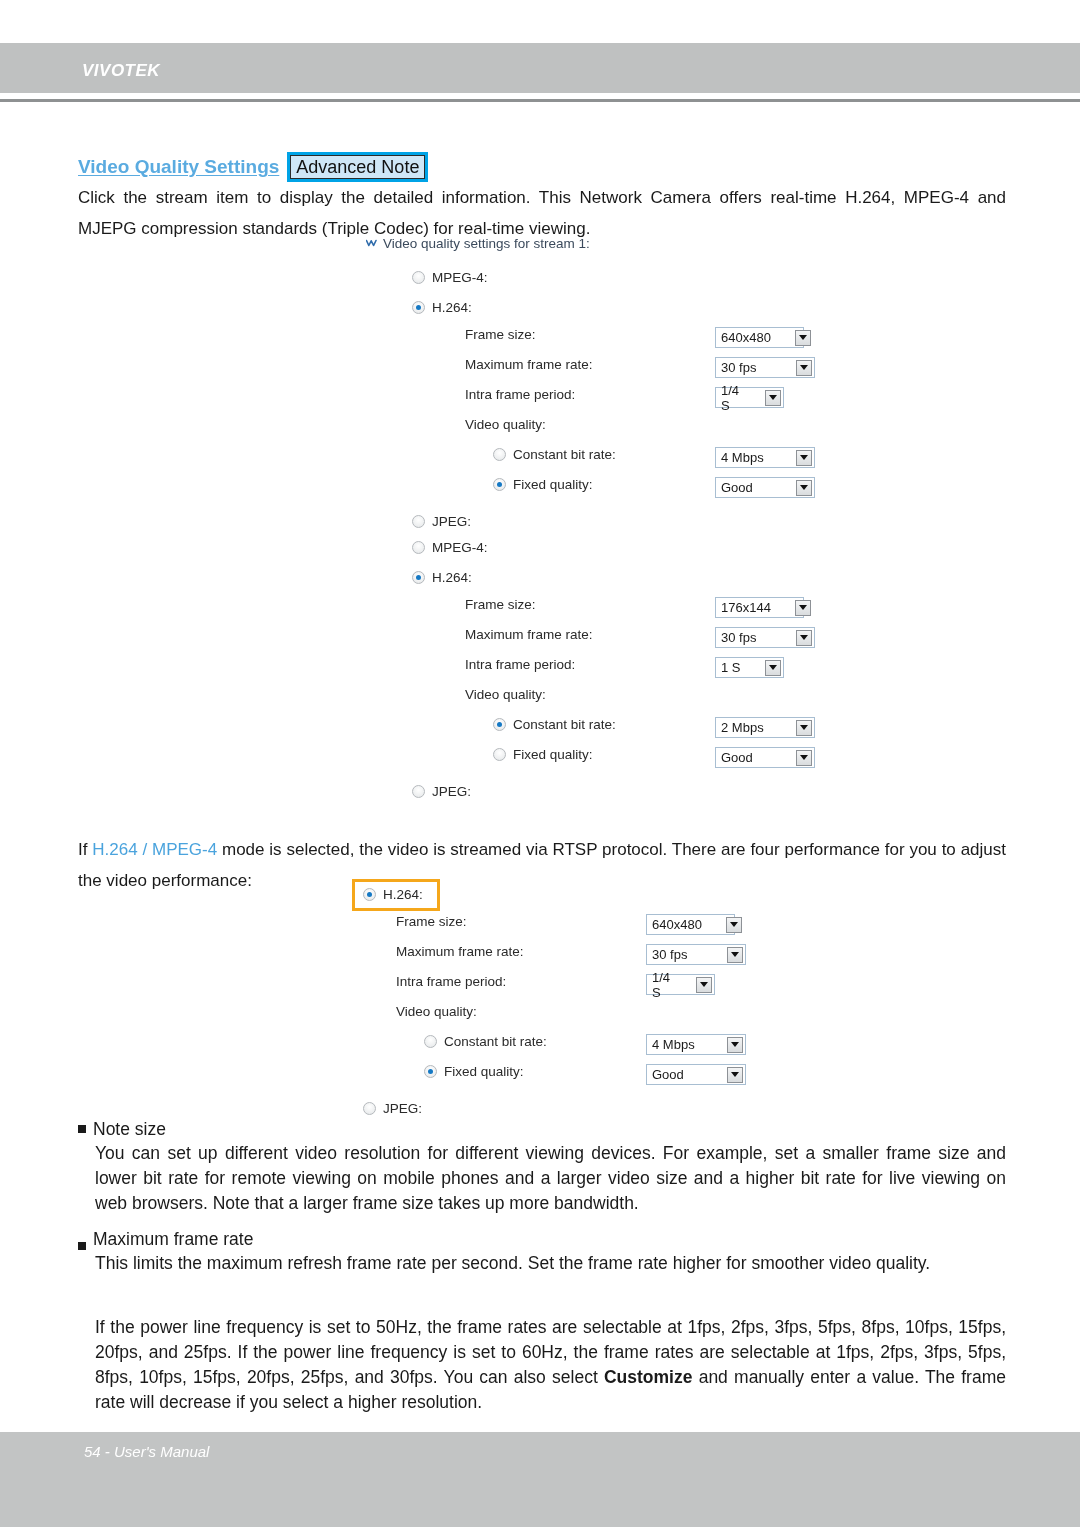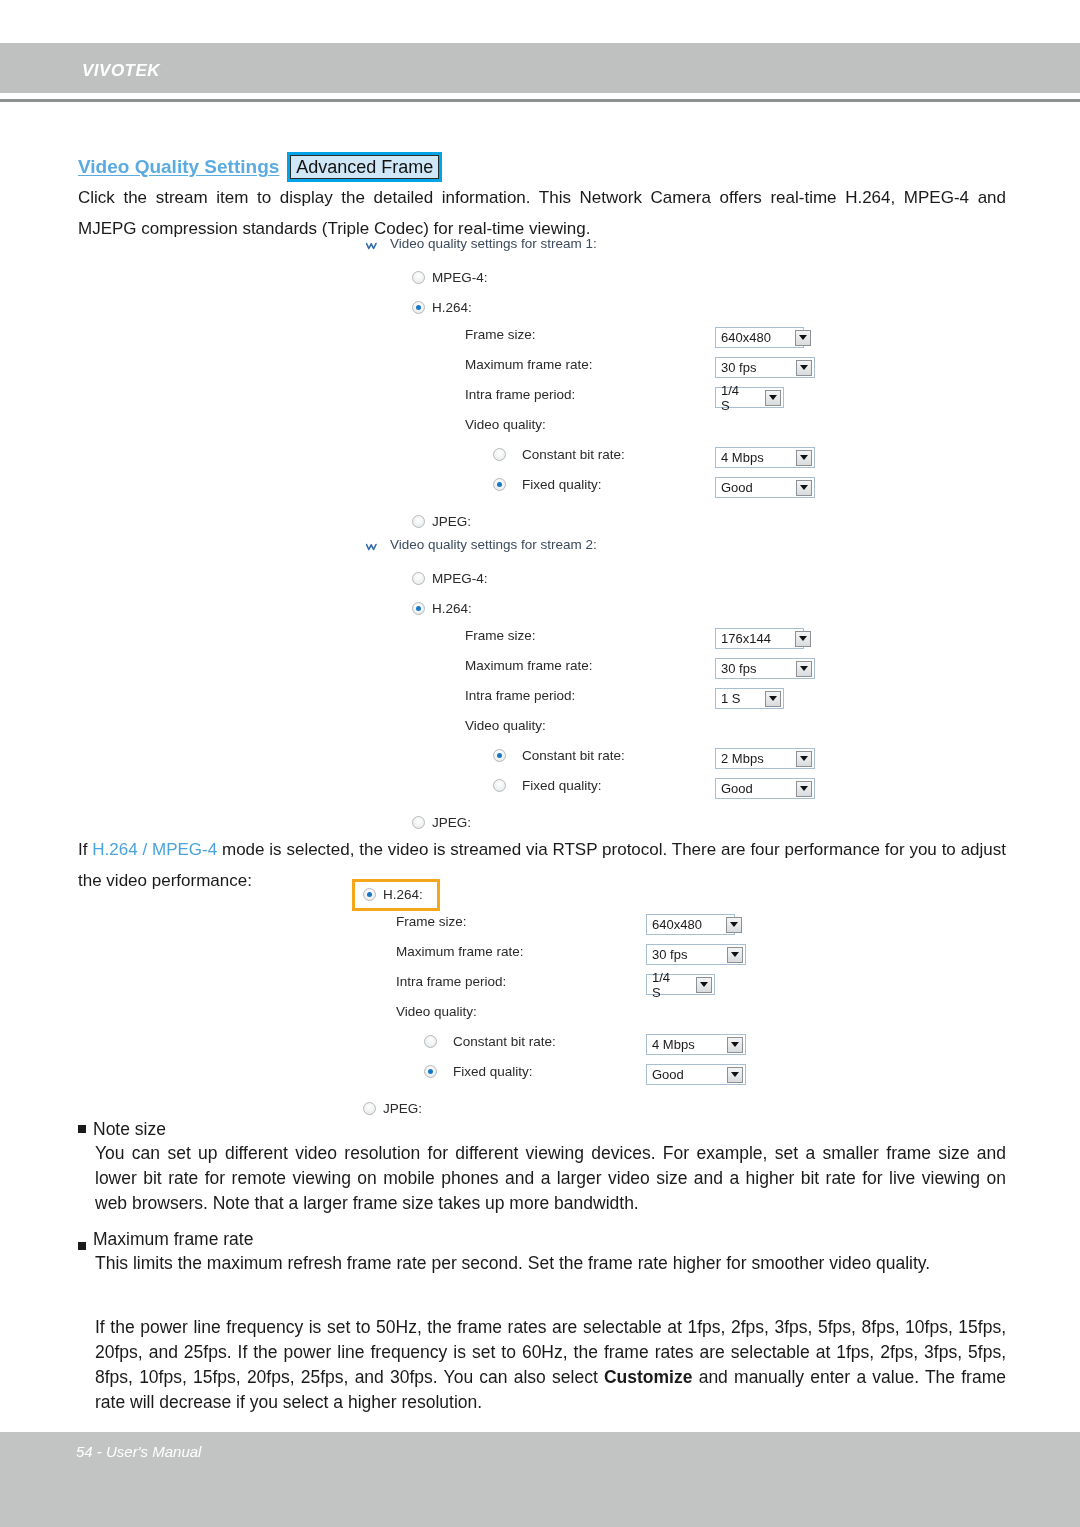--- a/index.html
+++ b/index.html
@@ -113,22 +113,22 @@
 
   
   .figure {
     position: absolute;
     font-family: "Liberation Sans", sans-serif;
     font-size: 13.5px;
     color: #2a2a2a;
   }
   .fig-title {
     display: flex;
-    align-items: flex-end;
-    gap: 13px;
+    align-items: center;
+    gap: 6px;
     color: #3b4a5c;
     font-size: 13.5px;
     margin-bottom: 16px;
   }
   .chev-icon { display: inline-block; line-height: 0; }
 
   .radio-row {
     display: flex;
     align-items: center;
     gap: 7px;
@@ -156,21 +156,21 @@
     background: #1679c4;
   }
 
   .field-row {
     display: flex;
     align-items: flex-start;
     height: 28px;
     margin-bottom: 2px;
   }
   .field-label { white-space: nowrap; }
-  .sub-label { display: flex; align-items: center; gap: 16px; }
+  .sub-label { display: flex; align-items: center; gap: 7px; }
 
   .select-box {
     box-sizing: border-box;
     height: 21px;
     border: 1px solid #a8bed2;
     background: #ffffff;
     display: inline-flex;
     align-items: center;
     justify-content: space-between;
     padding: 0 2px 0 5px;
@@ -208,37 +208,37 @@
   .page-footer-bar {
     position: absolute;
     left: 0;
     top: 1432px;
     width: 1080px;
     height: 95px;
     background: #c2c4c4;
   }
   .footer-text {
     position: absolute;
-    left: 76px;
+    left: 84px;
     top: 1443px;
     font-size: 15px;
     font-style: italic;
     color: #ffffff;
   }
 </style>
 </head>
 <body>
 
 <div class="page-header-bar"></div>
 <div class="brand-text">VIVOTEK</div>
 <div class="header-rule"></div>
 
 <div class="section-title-row">
   <span class="section-title">Video Quality Settings</span>
-  <span class="mode-badge">Advanced Frame</span>
+  <span class="mode-badge">Advanced Note</span>
 </div>
 
 <div class="para intro">Click the stream item to display the detailed information. This Network Camera offers real-time H.264, MPEG-4 and MJEPG compression standards (Triple Codec) for real-time viewing.</div>
 
 <div class="figure" style="left:366px; top:236px;">
   <div class="fig-title">
     <span class="chev-icon">
       <svg width="11" height="9" viewBox="0 0 11 9">
           <path d="M0.5 1.5 L2.8 6.5 L5.2 1.8 L7.6 6.5 L10 1.5" fill="none" stroke="#2f6cab" stroke-width="1.6" stroke-linecap="round" stroke-linejoin="round"></path>
         </svg>
@@ -317,28 +317,20 @@
     </div>
 
     <div class="radio-row" style="margin-top:6px;">
       <span class="radio"></span>
       <span>JPEG:</span>
     </div>
   </div>
 </div>
 
 <div class="figure" style="left:366px; top:537px;">
-  <div class="fig-title">
-    <span class="chev-icon">
-      <svg width="11" height="9" viewBox="0 0 11 9">
-          <path d="M0.5 1.5 L2.8 6.5 L5.2 1.8 L7.6 6.5 L10 1.5" fill="none" stroke="#2f6cab" stroke-width="1.6" stroke-linecap="round" stroke-linejoin="round"></path>
-        </svg>
-    </span>
-    <span>Video quality settings for stream 2:</span>
-  </div>
 
   <div style="margin-left:46px;">
     <div class="radio-row">
       <span class="radio"></span>
       <span>MPEG-4:</span>
     </div>
     <div class="radio-row">
       <span class="radio checked"></span>
       <span>H.264:</span>
     </div>

